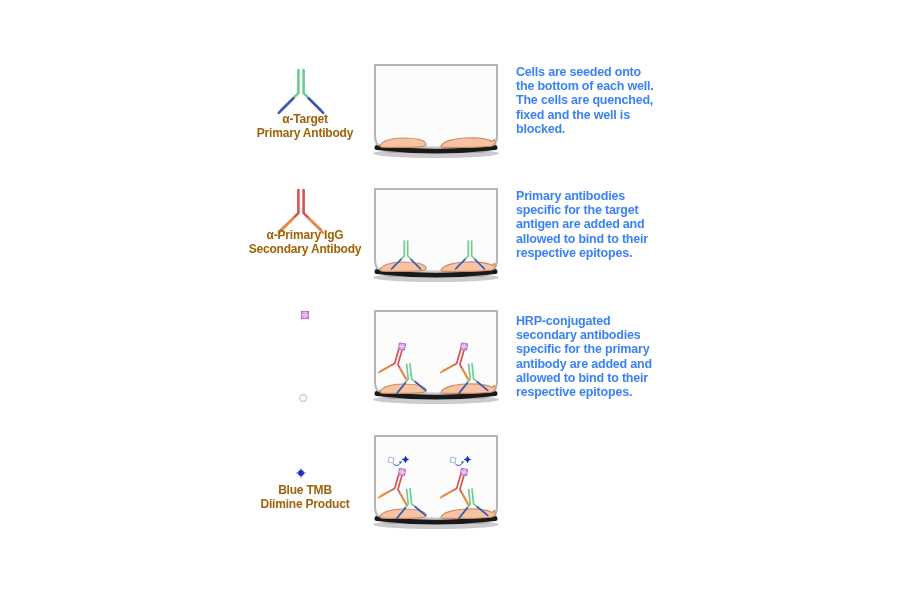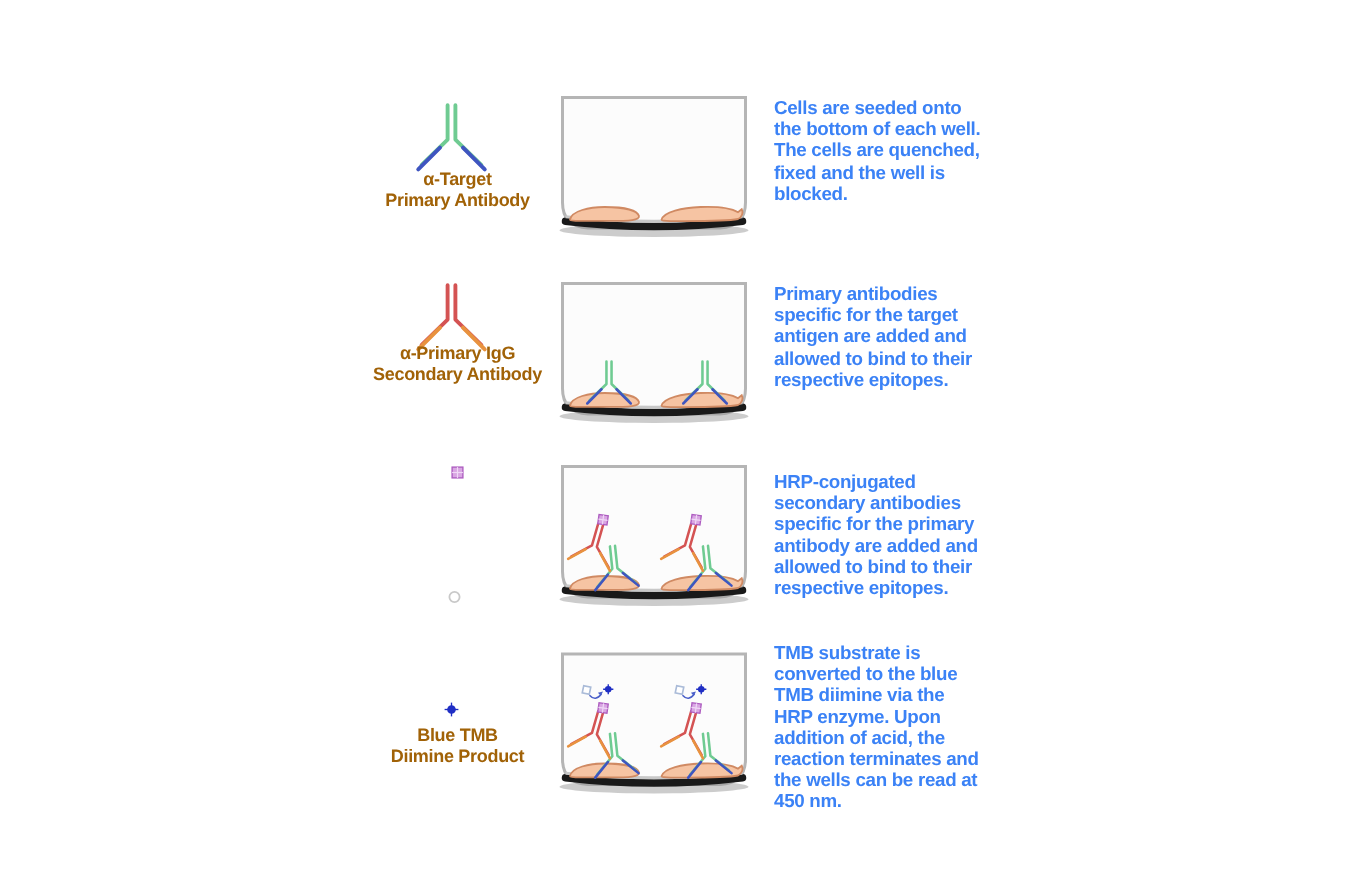--- a/index.html
+++ b/index.html
@@ -237,22 +237,14 @@
 allowed to bind to their
 respective epitopes.</div>
 
   <div class="desc" style="left:516px;top:314px;width:160px;">HRP-conjugated
 secondary antibodies
 specific for the primary
 antibody are added and
 allowed to bind to their
 respective epitopes.</div>
 
-  <div class="desc" style="left:516px;top:428px;width:160px;">TMB substrate is
-converted to the blue
-TMB diimine via the
-HRP enzyme. Upon
-addition of acid, the
-reaction terminates and
-the wells can be read at
-450 nm.</div>
 
 </div>
 
 </body></html>

